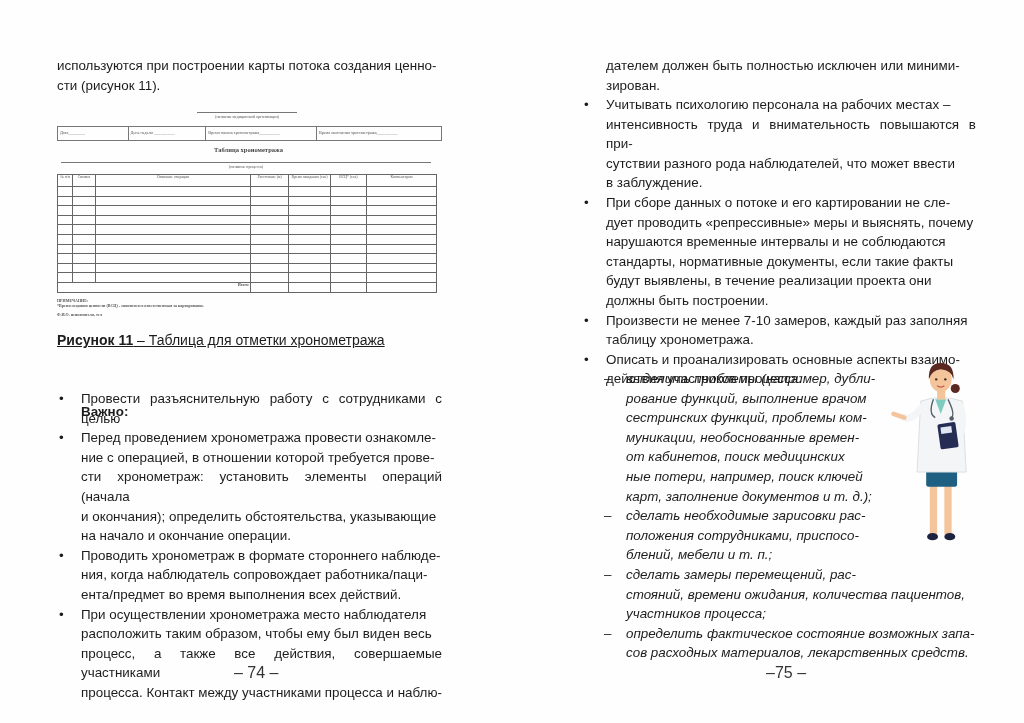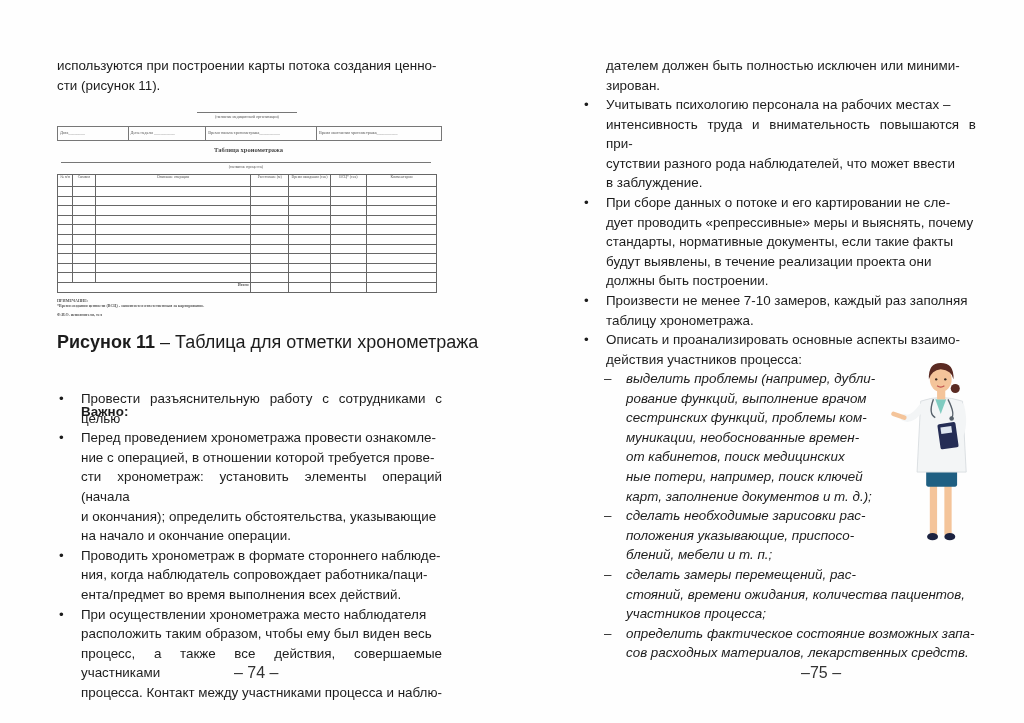--- a/index.html
+++ b/index.html
@@ -21,21 +21,21 @@
   .fig-meta div { border-right: 1px solid #777; padding: 3px 2px; white-space: nowrap; overflow: hidden; }
   .fig-meta div:last-child { border-right: none; }
   .fig-title { position: absolute; left: 0; width: 383px; top: 34px; text-align: center; font-size: 6.5px; font-weight: bold; color: #444; }
   .fig-proc { position: absolute; left: 4px; top: 50px; width: 370px; border-top: 1px solid #777; font-size: 4px; text-align: center; padding-top: 1px; }
   table.fig-table { position: absolute; left: 0; top: 62px; width: 380px; border-collapse: collapse; font-size: 3.8px; }
   table.fig-table td, table.fig-table th { border: 1px solid #666; height: 8.6px; padding: 0 1px; font-weight: normal; vertical-align: top; }
   table.fig-table th { height: 11px; }
   .fig-note { position: absolute; left: 0; top: 186px; font-size: 4px; font-weight: bold; line-height: 5px; }
   .fig-fio { position: absolute; left: 0; top: 200px; font-size: 4px; font-weight: bold; }
 
-  .caption { position: absolute; left: 57px; top: 328px; font-size: 18px; }
+  .caption { position: absolute; left: 57px; top: 328px; font-size: 14px; text-decoration: underline; }
   .caption b { font-weight: bold; }
 
   .bullet-list { position: absolute; margin: 0; padding: 0; list-style: none; }
   .bullet-list li { position: relative; padding-left: 24px; }
   .bullet-list li .mark { position: absolute; left: 2px; top: 0; }
   .dash-list { list-style: none; margin: 0; padding: 0; font-style: italic; }
   .dash-list li { position: relative; padding-left: 22px; }
   .dash-list li .mark { position: absolute; left: 0; top: 0; font-style: normal; }
 
   .pagenum { position: absolute; top: 660px; font-size: 16px; color: #333; }
@@ -228,20 +228,21 @@
         <span class="mark">•</span>
         <div>Учитывать психологию персонала на рабочих местах –</div>
         <div>интенсивность труда и внимательность повышаются в при-</div>
         <div>сутствии разного рода наблюдателей, что может ввести</div>
         <div>в заблуждение.</div>
       </li>
       <li>
         <span class="mark">•</span>
         <div>При сборе данных о потоке и его картировании не сле-</div>
         <div>дует проводить «репрессивные» меры и выяснять, почему</div>
+        <div>нарушаются временные интервалы и не соблюдаются</div>
         <div>стандарты, нормативные документы, если такие факты</div>
         <div>будут выявлены, в течение реализации проекта они</div>
         <div>должны быть построении.</div>
       </li>
       <li>
         <span class="mark">•</span>
         <div>Произвести не менее 7-10 замеров, каждый раз заполняя</div>
         <div>таблицу хронометража.</div>
       </li>
       <li>
@@ -258,37 +259,37 @@
         <div style="width: 258px;">рование функций, выполнение врачом</div>
         <div style="width: 258px;">сестринских функций, проблемы ком-</div>
         <div style="width: 258px;">муникации, необоснованные времен-</div>
         <div style="width: 258px;">от кабинетов, поиск медицинских</div>
         <div style="width: 258px;">ные потери, например, поиск ключей</div>
         <div style="width: 258px;">карт, заполнение документов и т. д.);</div>
       </li>
       <li>
         <span class="mark">–</span>
         <div style="width: 258px;">сделать необходимые зарисовки рас-</div>
-        <div style="width: 258px;">положения указывающие, приспосо-</div>
+        <div style="width: 258px;">положения сотрудниками, приспосо-</div>
         <div style="width: 258px;">блений, мебели и т. п.;</div>
       </li>
       <li>
         <span class="mark">–</span>
         <div style="width: 258px;">сделать замеры перемещений, рас-</div>
         <div>стояний, времени ожидания, количества пациентов,</div>
         <div>участников процесса;</div>
       </li>
       <li>
         <span class="mark">–</span>
         <div>определить фактическое состояние возможных запа-</div>
         <div>сов расходных материалов, лекарственных средств.</div>
       </li>
     </ul>
 
-  <div class="pagenum" style="left:254px;margin-left:35px;">–75 –</div>
+  <div class="pagenum" style="left:254px;">–75 –</div>
 </div>
 
 <svg class="doctor" viewBox="0 0 110 210">
 
   <rect x="46" y="140" width="8" height="55" fill="#f4c49a"></rect>
   <rect x="62" y="140" width="8" height="55" fill="#f4c49a"></rect>
 
   <ellipse cx="49" cy="197" rx="6" ry="4" fill="#1c2240"></ellipse>
   <ellipse cx="68" cy="197" rx="6" ry="4" fill="#1c2240"></ellipse>
 

